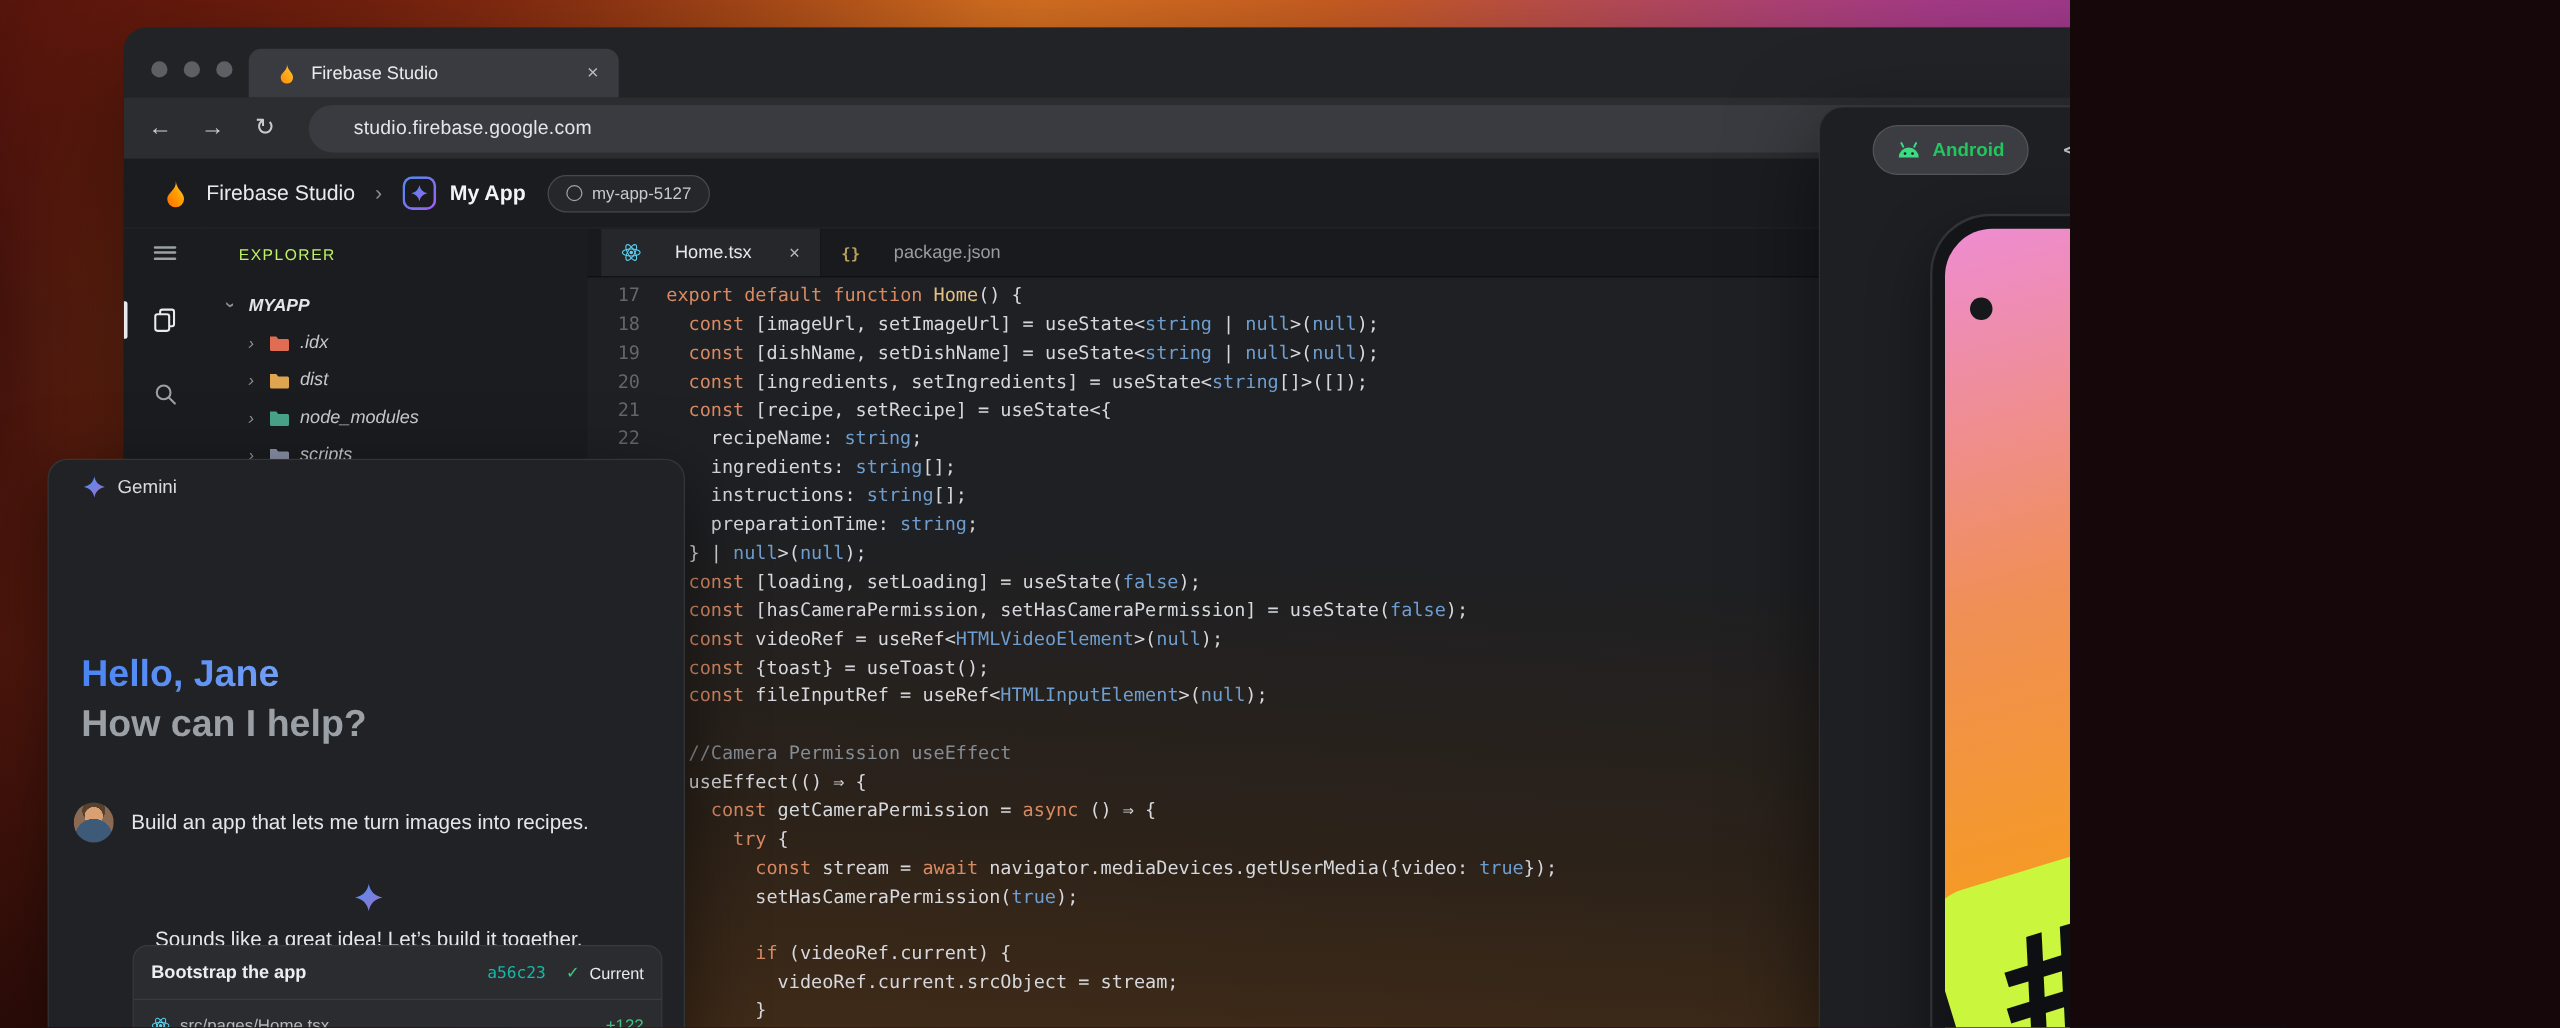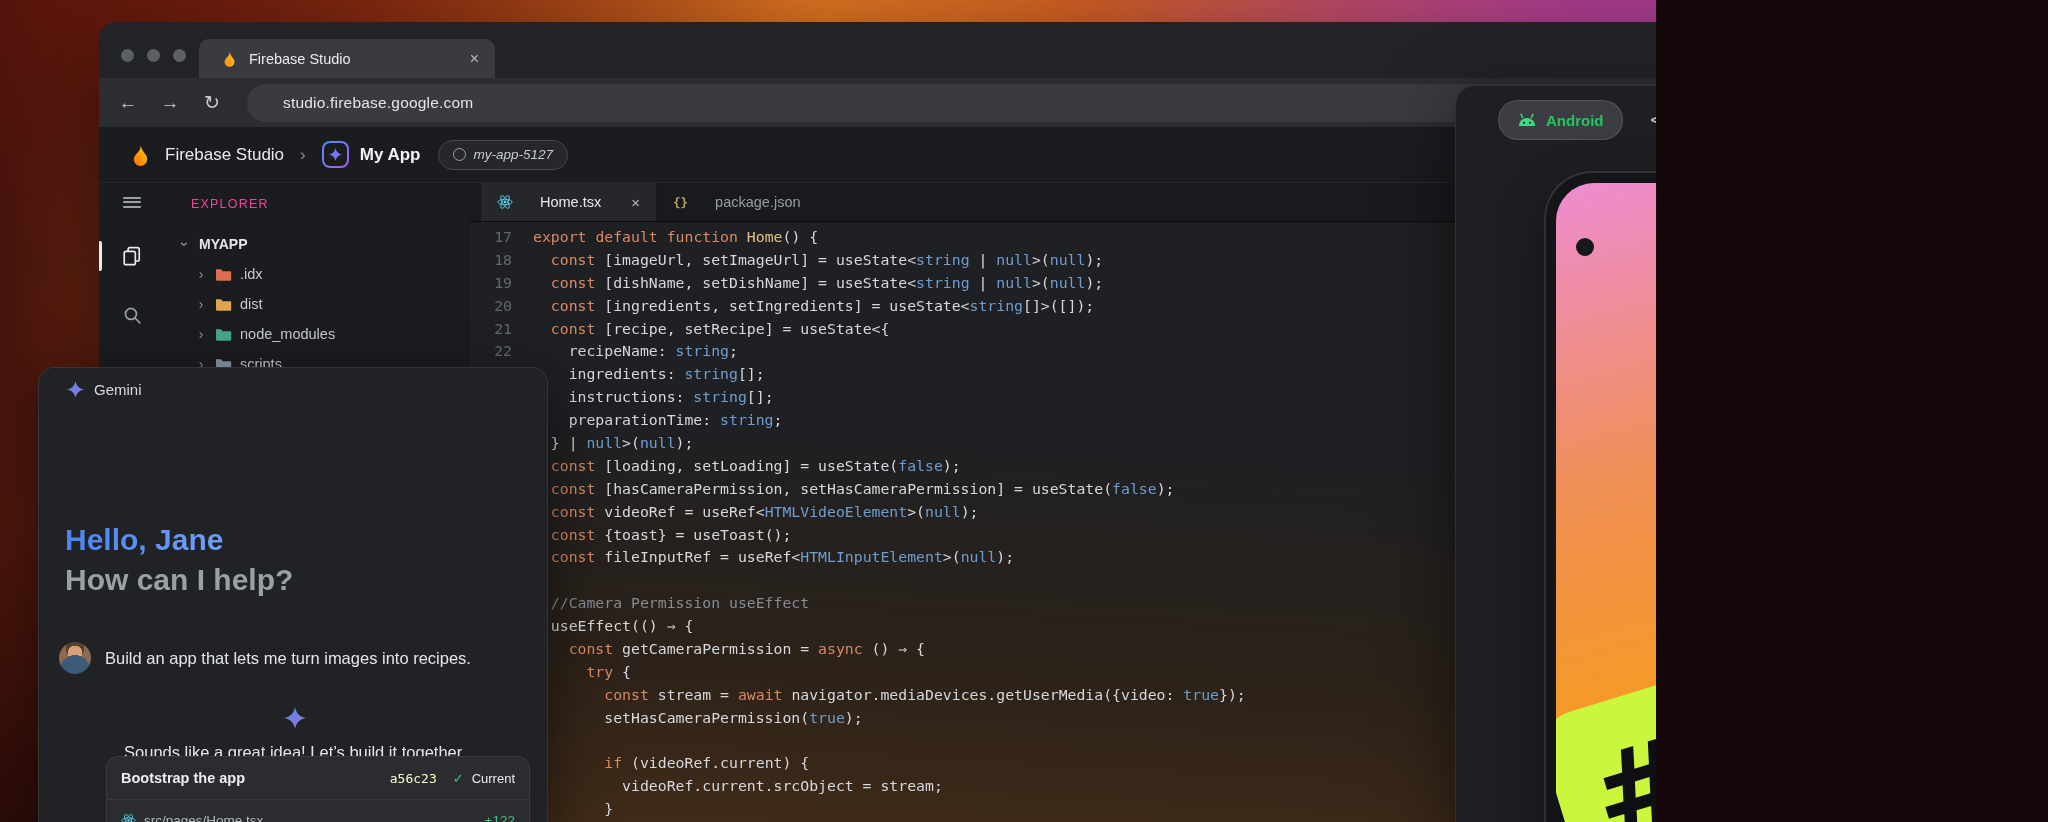--- a/index.html
+++ b/index.html
@@ -35,34 +35,34 @@
   .urlpill span{ color:#e3e5e9; font-size:15.5px; letter-spacing:.2px; }
   .appheader{ position:absolute; left:0; top:105px; right:0; height:56px; background:#1b1c1f;
     display:flex; align-items:center; padding-left:30px; border-bottom:1px solid rgba(255,255,255,.05); }
   .brand{ color:#e8eaed; font-size:17px; font-weight:500; margin-left:13px; }
   .crumb{ color:#8c9095; font-size:17px; margin:0 16px; }
   .appicon{ width:27px; height:27px; border-radius:8px; border:2px solid transparent;
     background:linear-gradient(#1b1c1f,#1b1c1f) padding-box, linear-gradient(135deg,#4e8df6,#a05ef0) border-box;
     display:flex; align-items:center; justify-content:center; }
   .projname{ color:#f1f3f4; font-size:17px; font-weight:700; margin-left:11px; }
   .projpill{ height:30px; border-radius:15px; border:1px solid #46484d; background:#26272b;
-    display:flex; align-items:center; gap:8px; padding:0 14px; margin-left:17px;font-style:italic; }
+    display:flex; align-items:center; gap:8px; padding:0 14px; margin-left:17px; }
   .ring{ width:13px; height:13px; border:1.5px solid #9aa0a6; border-radius:50%; }
   .projpill span{ color:#c7cacd; font-size:13.5px; }
   
   .main{ position:absolute; left:0; top:161px; right:0; bottom:0; background:#1b1c1f; }
   .actbar{ position:absolute; left:0; top:0; width:66px; bottom:0; background:#1b1c1f; }
   .actbtn{ position:absolute; left:0; width:66px; height:36px; display:flex; align-items:center; justify-content:center; color:#9aa0a6; }
   .actbtn.active{ color:#e8eaed; }
   .actbtn.active::before{ content:""; position:absolute; left:0; top:3px; width:3px; height:30px; background:#e8eaed; border-radius:0 2px 2px 0; }
   .ham span{ display:block; width:18px; height:2px; background:#9aa0a6; border-radius:1px; margin:2.5px 0; }
   .explorer{ position:absolute; left:66px; top:0; width:305px; bottom:0; background:#1b1c1f; }
-  .exptitle{ position:absolute; left:26px; top:14px; color:#ec4899; font-size:12.5px; letter-spacing:1.2px; }
+  .exptitle{ position:absolute; left:26px; top:14px; color:#bef264; font-size:12.5px; letter-spacing:1.2px; }
   .tree{ position:absolute; left:0; top:46px; right:0; }
-  .trow{ height:30px; display:flex; align-items:center; color:#c6c9cd; font-size:14.5px; }
+  .trow{ height:30px; display:flex; align-items:center; color:#c6c9cd; font-size:14.5px;font-style:italic; }
   .trow .chev{ color:#8e9297; font-size:14px; width:16px; text-align:center; }
   .trow.root{ padding-left:12px; color:#e3e5e8; font-weight:600; font-size:14px; }
   .trow.root .chev{ display:inline-block; transform:rotate(90deg); }
   .trow.item{ padding-left:28px; }
   .trow .fold{ margin:0 8px 0 6px; display:flex; }
   .editor{ position:absolute; left:371px; top:0; right:0; bottom:0; }
   .etabs{ position:absolute; left:0; top:0; right:0; height:39px; background:#191a1d; border-bottom:1px solid rgba(0,0,0,.55); display:flex; align-items:stretch; }
   .etab{ display:flex; align-items:center; gap:27px; padding:0 16px; font-size:14.5px; color:#989da2; }
   .etab.active{ background:#26272b; color:#e7e9ec; margin-left:11px; border-right:1px solid rgba(0,0,0,.4); }
   .etab .x{ color:#b5b8bb; font-size:15px; margin-left:3px; }
@@ -88,21 +88,21 @@
   .msg .txt{ color:#e4e6e9; font-size:16.5px; }
   .avatar{ width:32px; height:32px; border-radius:50%; flex:none;
     background: radial-gradient(circle at 50% 88%, #3d5a78 0 46%, transparent 47%),
                 radial-gradient(circle at 50% 34%, #d9a074 0 27%, transparent 28%),
                 radial-gradient(circle at 50% 20%, #57402e 0 30%, transparent 31%), #8a6a52; }
   .gstar{ flex:none; display:flex; align-items:center; justify-content:center; width:32px; }
   .gcard{ position:absolute; left:67px; top:388px; width:424px; background:#2b2c30;
     border:1px solid rgba(255,255,255,.07); border-radius:12px; overflow:hidden; }
   .gcrow{ height:42px; display:flex; align-items:center; padding:0 14px; gap:8px; }
   .gcrow .name{ color:#eceef0; font-size:14.5px; font-weight:600; flex:1; }
-  .mono{ font-family:"DejaVu Sans Mono",monospace; font-size:13px; color:#fef9c3; }
+  .mono{ font-family:"DejaVu Sans Mono",monospace; font-size:13px; color:#14b8a6; }
   .chk{ color:#3ec77b; font-size:13px; font-weight:700; margin-left:8px; }
   .cur{ color:#e8eaed; font-size:13px; }
   .gdiv{ height:1px; background:rgba(255,255,255,.07); }
   .gcrow.file{ height:40px; }
   .gcrow .fpath{ color:#b4b8bd; font-size:13.5px; flex:1; }
   .diff{ color:#45c07e; font-size:13.5px; }
   
   .device{ position:absolute; left:1455px; top:85px; width:558px; height:760px; z-index:2;
     background:#1e1f22; border:1px solid rgba(255,255,255,.08); border-radius:20px;
     box-shadow:0 20px 70px rgba(0,0,0,.5); overflow:hidden; }

